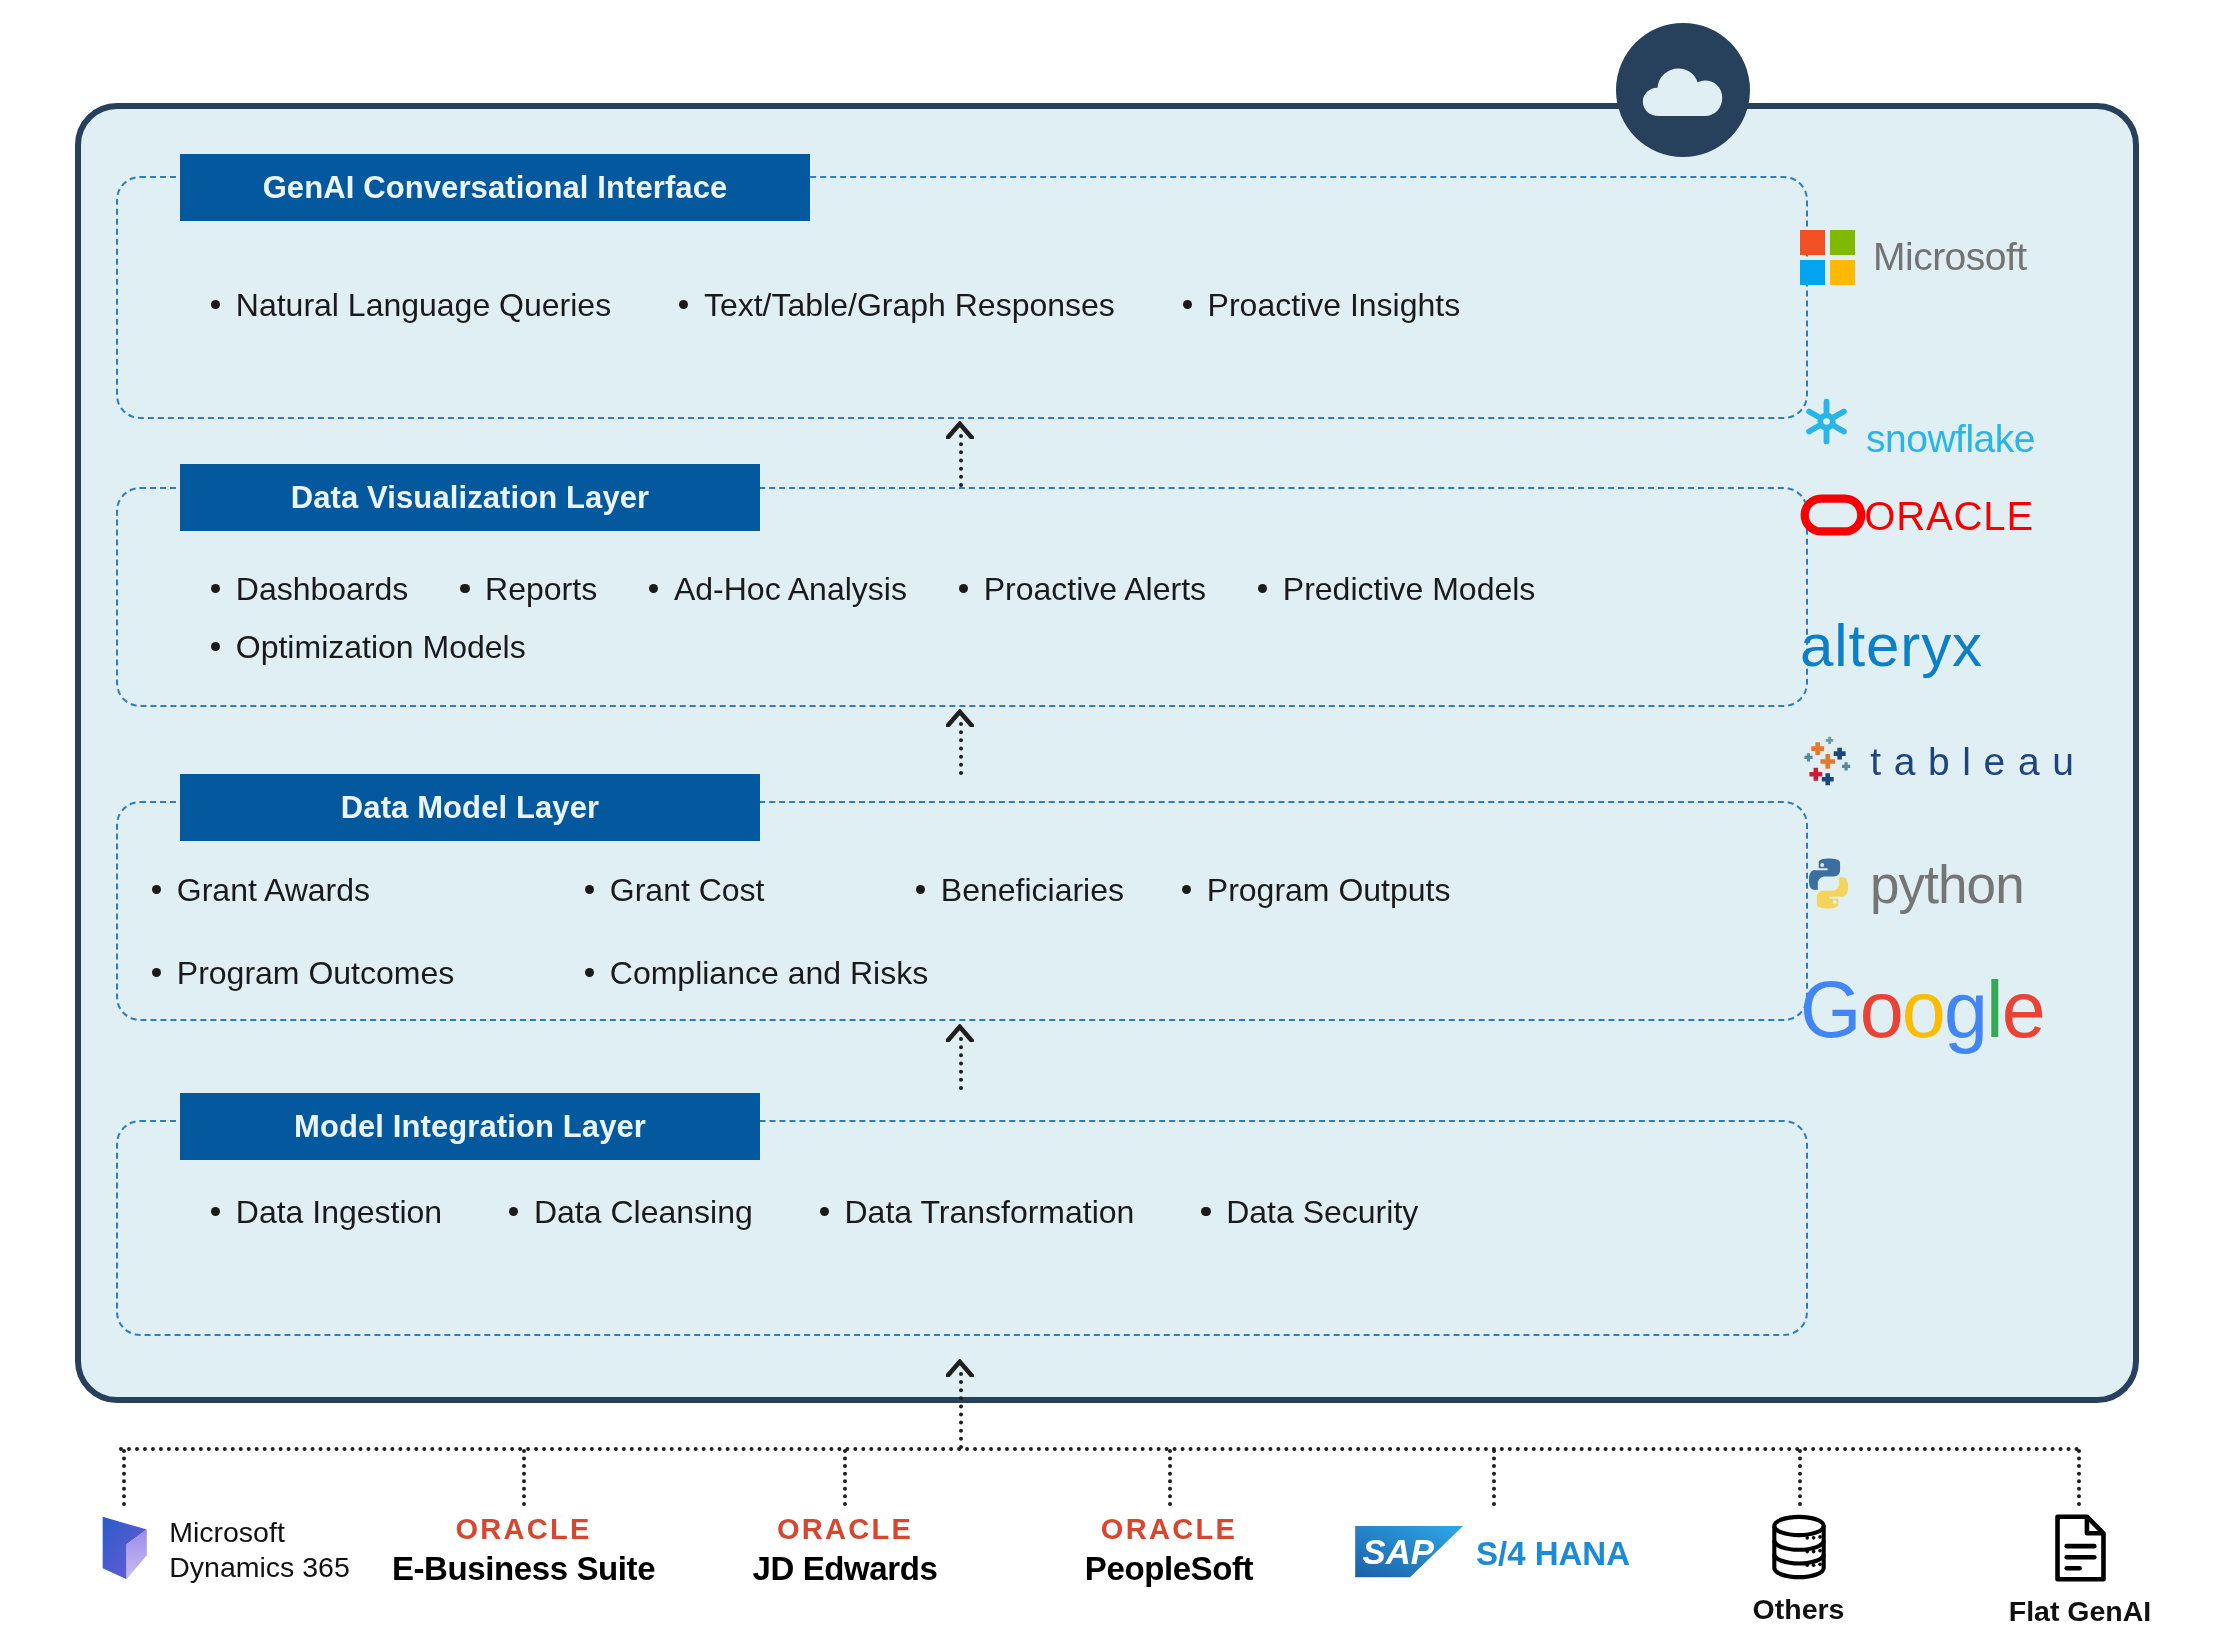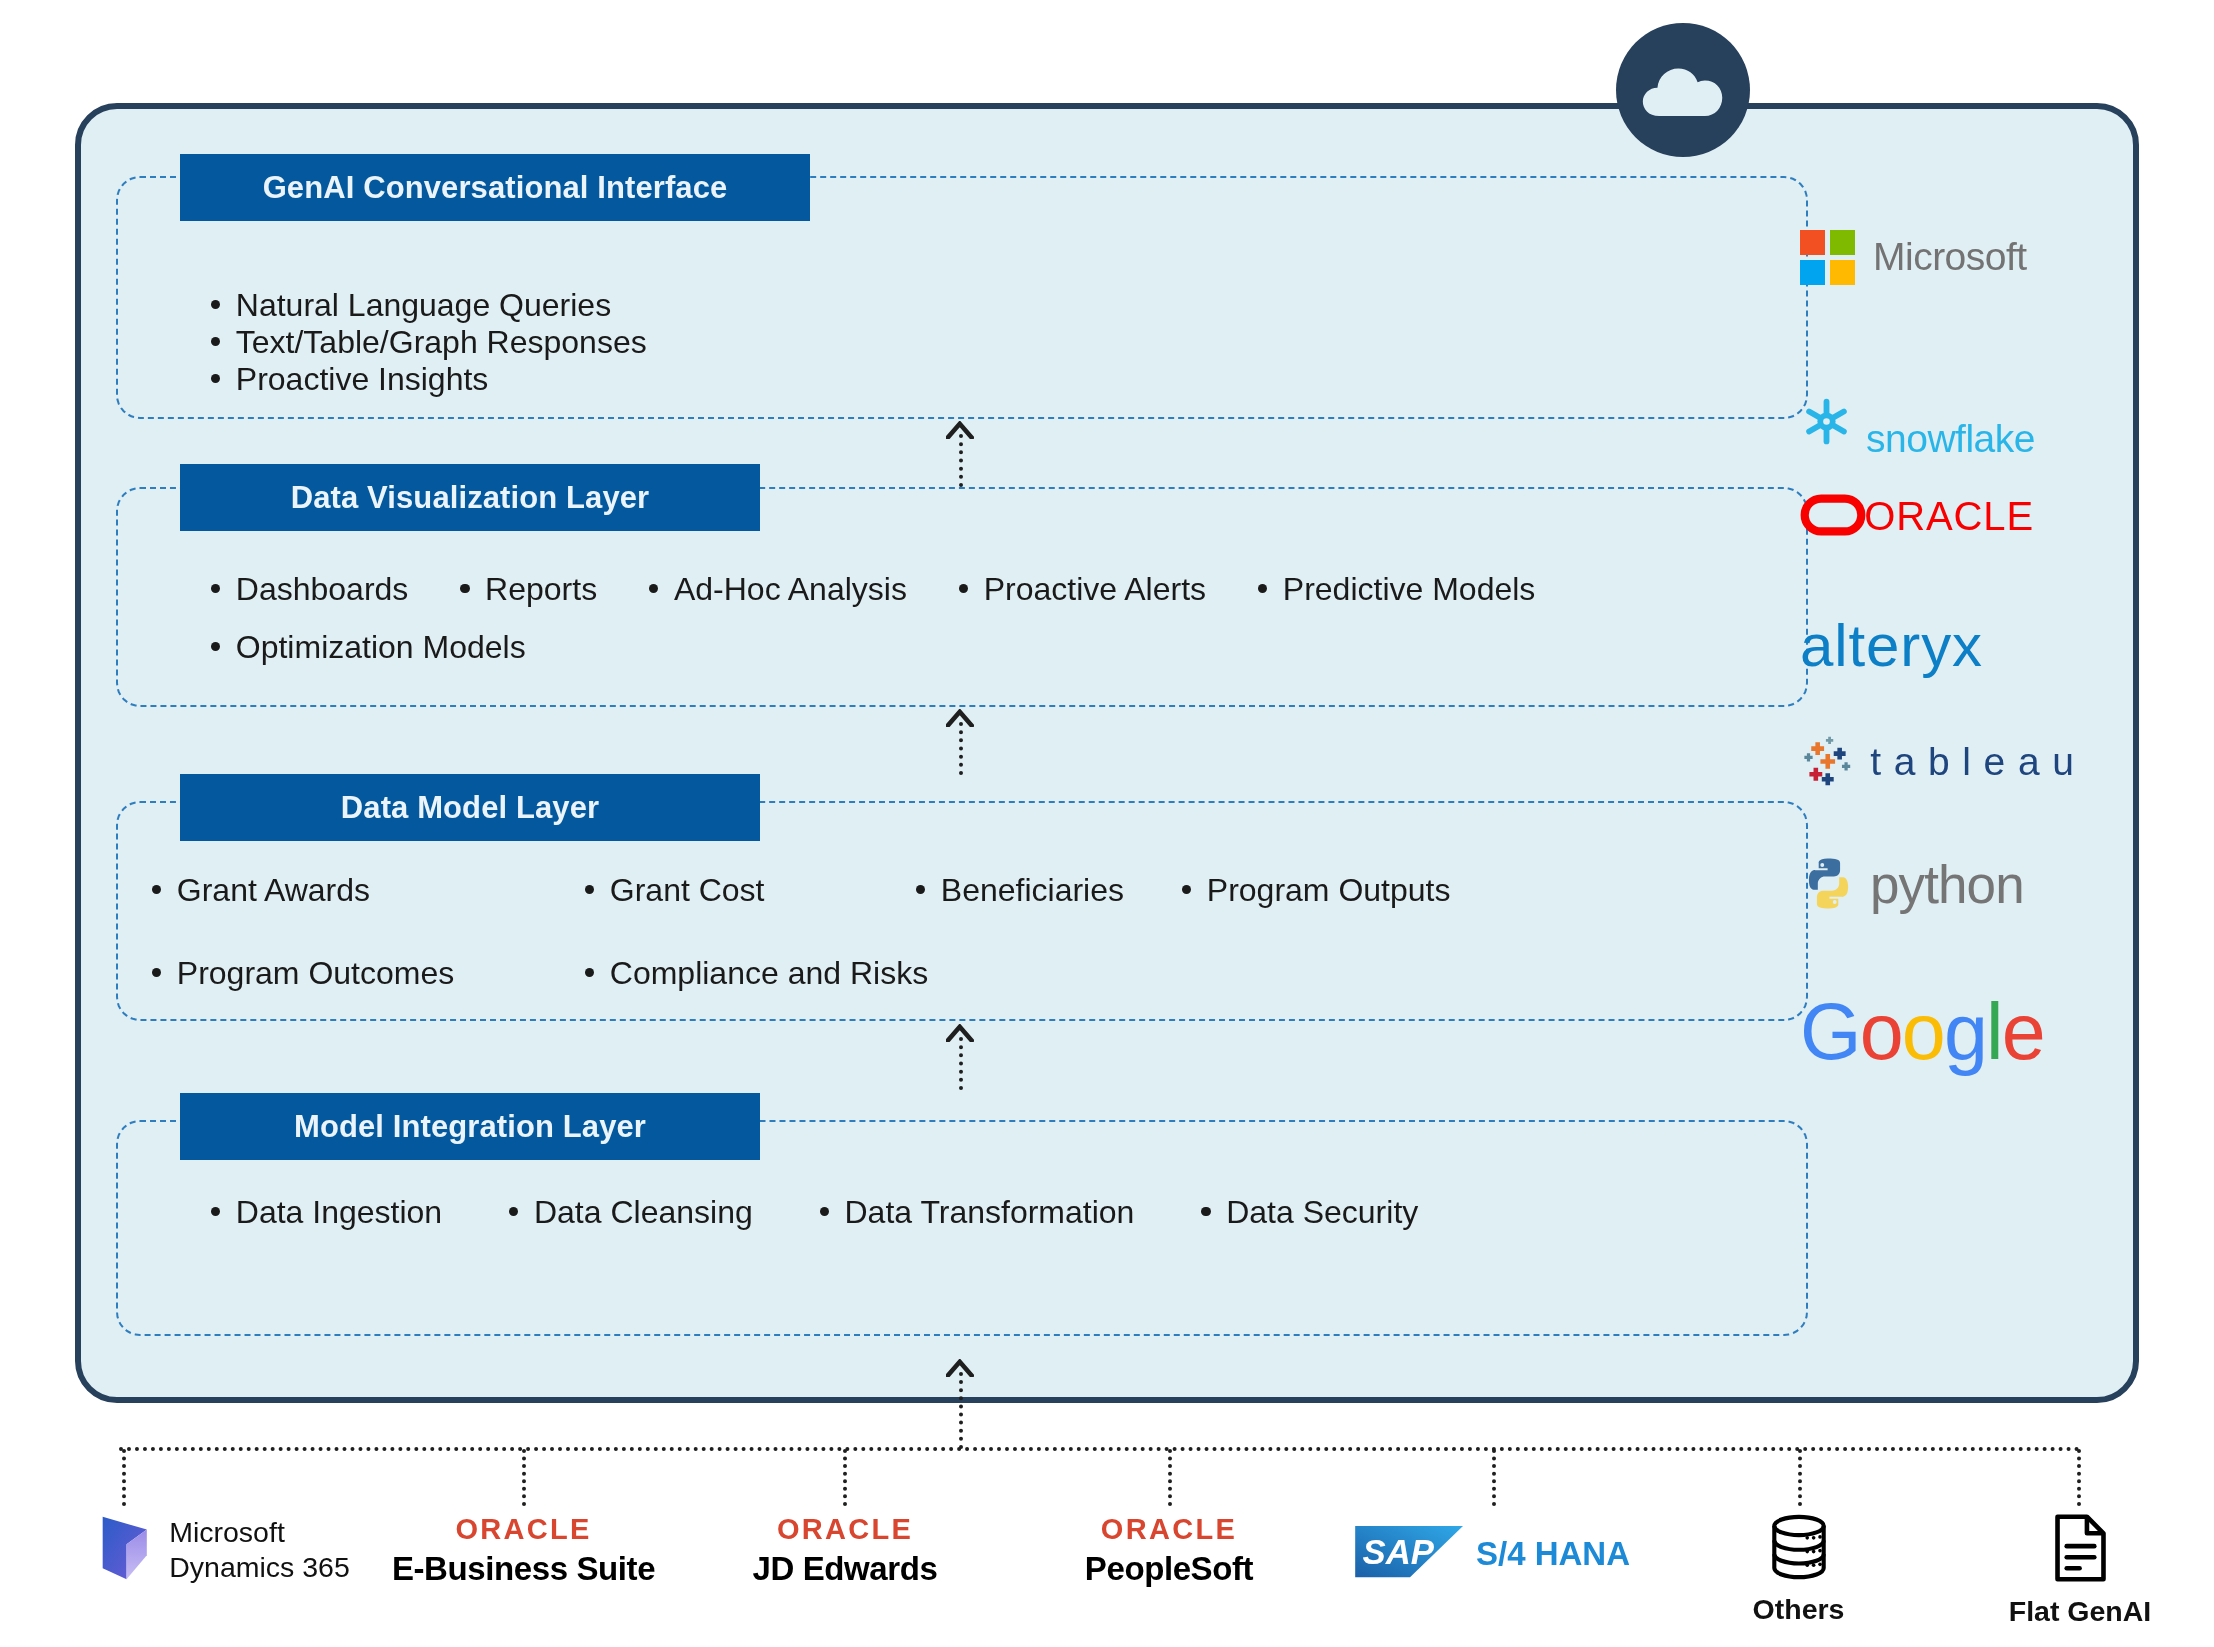--- a/index.html
+++ b/index.html
@@ -85,21 +85,21 @@
 
 <div id="cloud-badge">
   <svg width="84" height="59" viewBox="0 0 92 64" aria-hidden="true">
     <path d="M20 60 C8 60 2 52 2 44 C2 36 9 29 18 29 C19 17 29 8 41 8 C51 8 59 14 62 23
              C64 22 67 21 70 21 C81 21 89 29 89 40 C89 51 81 60 70 60 Z" fill="#E0EFF4"></path>
   </svg>
 </div>
 
 <div class="layer" style="left:116px;top:176px;width:1692px;height:243px;"></div>
 <div class="layer-title" style="left:180px;top:154px;width:630px;height:67px;">GenAI Conversational Interface</div>
-<div class="bullets" style="left:211px;top:287px;width:1598px;gap:0 68px;flex-direction:column;">
+<div class="bullets" style="left:211px;top:287px;width:1598px;gap:0 68px;">
   <span class="bullet">
     <span class="dot"></span>
     <span>Natural Language Queries</span>
   </span>
   <span class="bullet">
     <span class="dot"></span>
     <span>Text/Table/Graph Responses</span>
   </span>
   <span class="bullet">
     <span class="dot"></span>
@@ -297,21 +297,21 @@
                  l4 0 0 -7 c0 -5 4 -8 8 -8 l10 0 c4 0 7 -3 7 -7 l0 -8 C45 5 40 4 31 4 Z
                  M25 9 a2.2 2.2 0 1 1 0 4.4 A2.2 2.2 0 0 1 25 9 Z" fill="#3C6E9F"></path>
         <path d="M33 60 c11 0 10 -5 10 -5 l0 -6 -10 0 0 -2 14 0 c0 0 7 1 7 -11 0 -12 -6 -11 -6 -11
                  l-4 0 0 7 c0 5 -4 8 -8 8 l-10 0 c-4 0 -7 3 -7 7 l0 8 C19 59 24 60 33 60 Z
                  M39 55 a2.2 2.2 0 1 1 0 -4.4 A2.2 2.2 0 0 1 39 55 Z" fill="#F5D45C"></path>
       </svg>
     </span>
     <span class="wordmark" style="color:#757575;font-size:53px;margin-left:13px;letter-spacing:-0.9px;">python</span>
   </div>
 
-  <div class="logo-slot" style="top:863px;">
+  <div class="logo-slot" style="top:841px;">
     <span style="font-size:79px;letter-spacing:-1.8px;line-height:1;">
       <span style="color:#4285F4">G</span><span style="color:#EA4335">o</span><span style="color:#FBBC05">o</span><span style="color:#4285F4">g</span><span style="color:#34A853">l</span><span style="color:#EA4335">e</span>
     </span>
   </div>
 </div>
 
 <div id="source-bus"></div>
 <div class="drop" style="left:122px;"></div>
 <div class="drop" style="left:522px;"></div>
 <div class="drop" style="left:843px;"></div>

